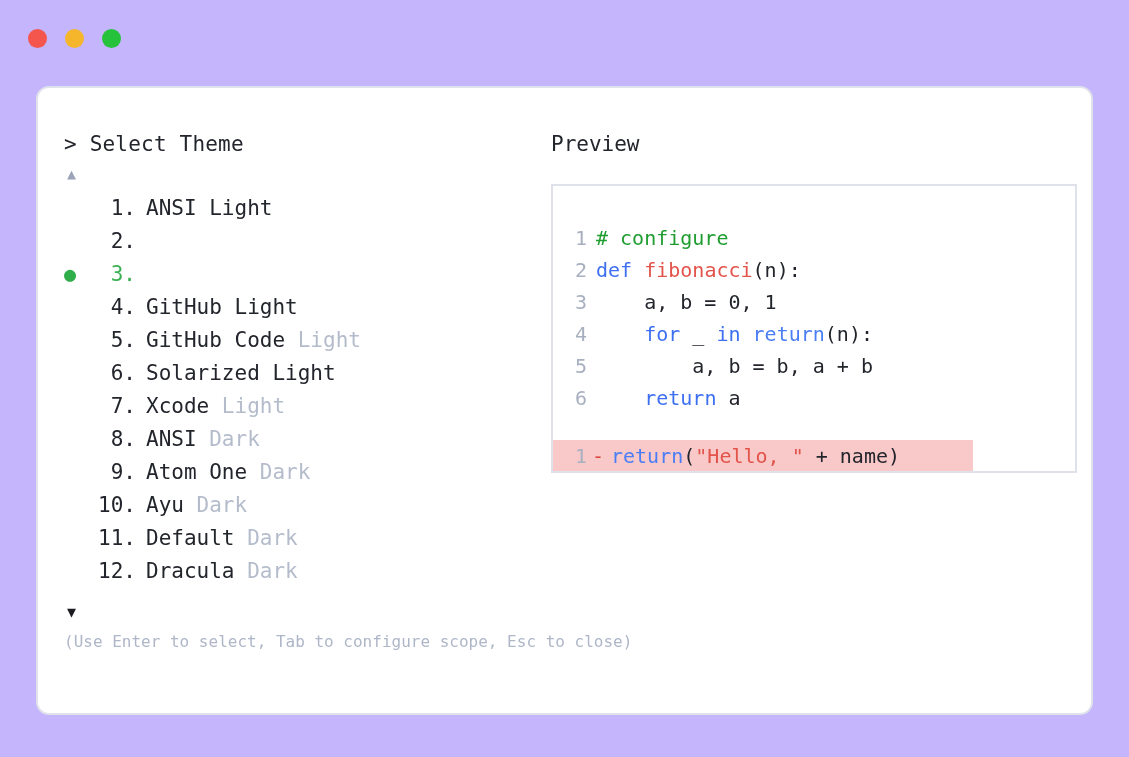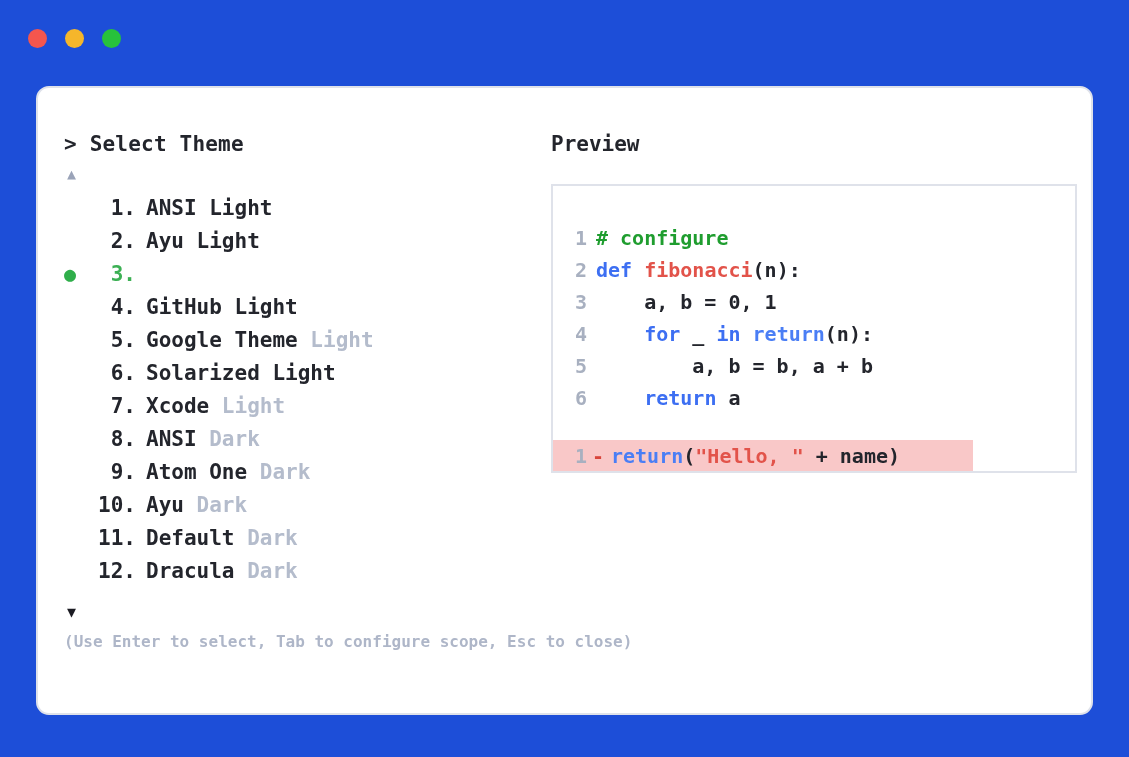--- a/index.html
+++ b/index.html
@@ -11,22 +11,21 @@
     width: 1129px;
     height: 757px;
     font-family: "DejaVu Sans Mono", "Liberation Mono", monospace;
     -webkit-font-smoothing: antialiased;
   }
 
   .app {
     position: relative;
     width: 1129px;
     height: 757px;
-    background: #1d4ed8;
-    font-weight: bold;
+    background: #c4b5fd;
   }
 
   
   .titlebar {
     position: absolute;
     left: 28px;
     top: 29px;
     display: flex;
     gap: 18px;
     align-items: center;
@@ -220,24 +219,24 @@
   <div class="panel">
     <div class="panel-inner">
 
       <div class="left-col">
         <div class="prompt-header">&gt; Select Theme</div>
 
         <div class="scroll-arrow up">▲</div>
 
         <ul class="theme-list" id="theme-list">
             <li class="theme-row"><span class="bullet-cell">●</span><span class="idx-cell"> 1.</span><span class="name-cell">ANSI Light</span></li>
-            <li class="theme-row"><span class="bullet-cell">●</span><span class="idx-cell"> 2.</span><span class="name-cell">Ayu Light</span></li>
+            <li class="theme-row"><span class="bullet-cell">●</span><span class="idx-cell"> 2.</span></li>
             <li class="theme-row selected"><span class="bullet-cell">●</span><span class="idx-cell"> 3.</span></li>
             <li class="theme-row"><span class="bullet-cell">●</span><span class="idx-cell"> 4.</span><span class="name-cell">GitHub Light</span></li>
-            <li class="theme-row"><span class="bullet-cell">●</span><span class="idx-cell"> 5.</span><span class="name-cell">Google Theme</span><span class="suffix"> Light</span></li>
+            <li class="theme-row"><span class="bullet-cell">●</span><span class="idx-cell"> 5.</span><span class="name-cell">GitHub Code</span><span class="suffix"> Light</span></li>
             <li class="theme-row"><span class="bullet-cell">●</span><span class="idx-cell"> 6.</span><span class="name-cell">Solarized Light</span></li>
             <li class="theme-row"><span class="bullet-cell">●</span><span class="idx-cell"> 7.</span><span class="name-cell">Xcode</span><span class="suffix"> Light</span></li>
             <li class="theme-row"><span class="bullet-cell">●</span><span class="idx-cell"> 8.</span><span class="name-cell">ANSI</span><span class="suffix"> Dark</span></li>
             <li class="theme-row"><span class="bullet-cell">●</span><span class="idx-cell"> 9.</span><span class="name-cell">Atom One</span><span class="suffix"> Dark</span></li>
             <li class="theme-row"><span class="bullet-cell">●</span><span class="idx-cell">10.</span><span class="name-cell">Ayu</span><span class="suffix"> Dark</span></li>
             <li class="theme-row"><span class="bullet-cell">●</span><span class="idx-cell">11.</span><span class="name-cell">Default</span><span class="suffix"> Dark</span></li>
             <li class="theme-row"><span class="bullet-cell">●</span><span class="idx-cell">12.</span><span class="name-cell">Dracula</span><span class="suffix"> Dark</span></li>
           </ul>
 
         <div class="scroll-arrow down">▼</div>

